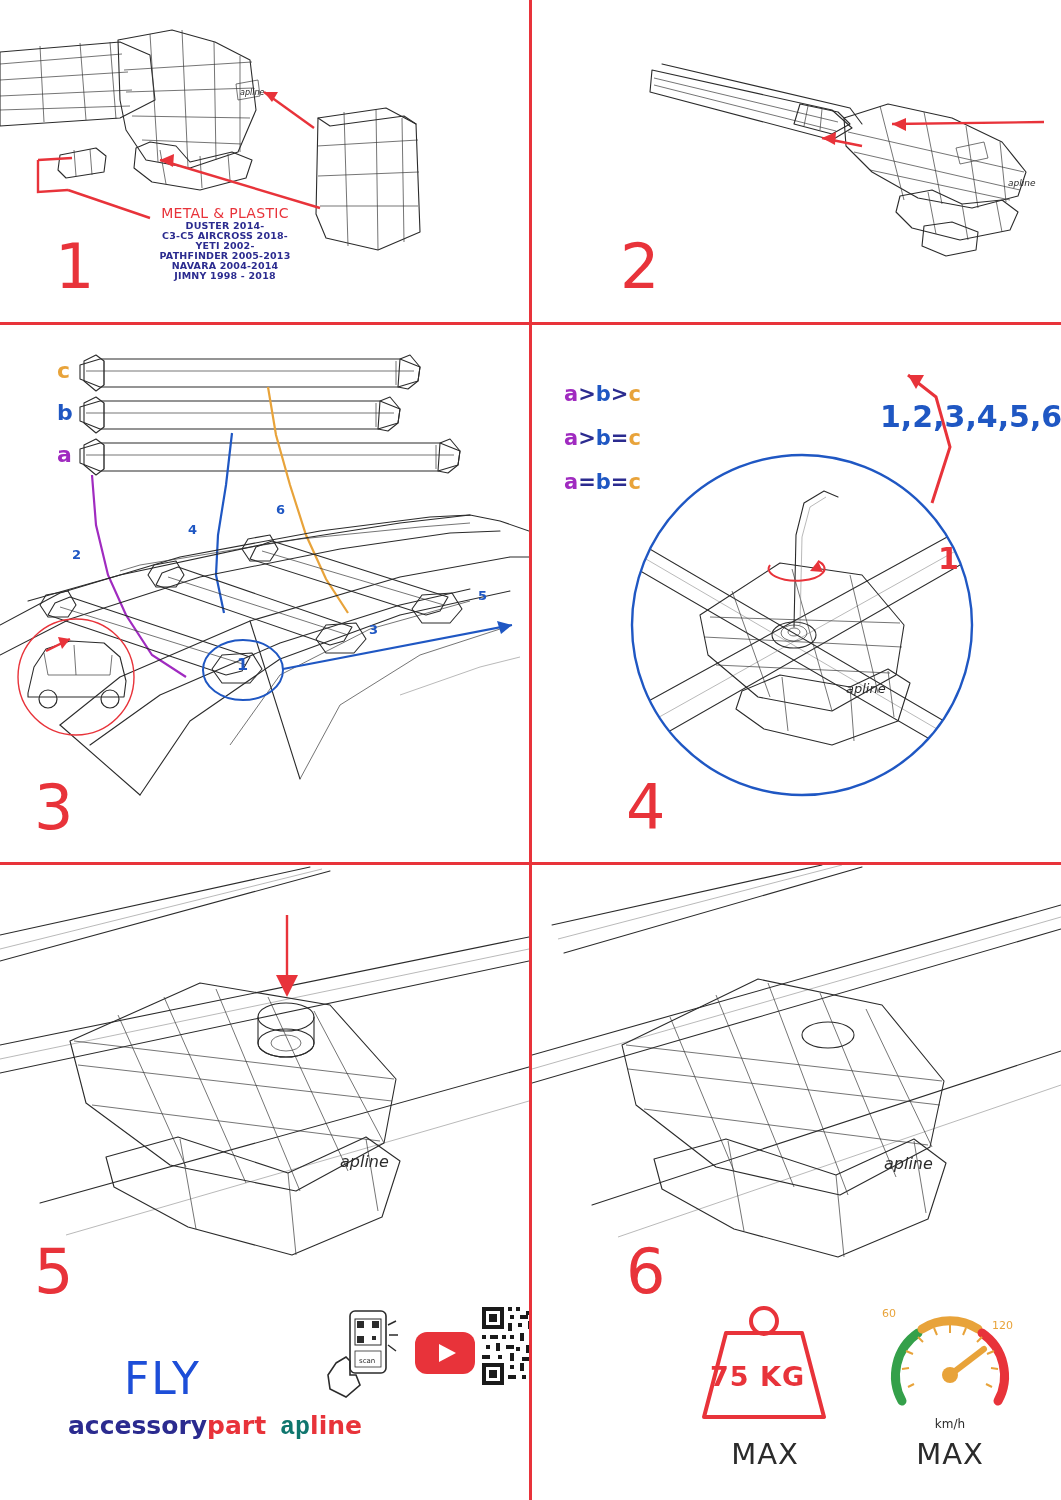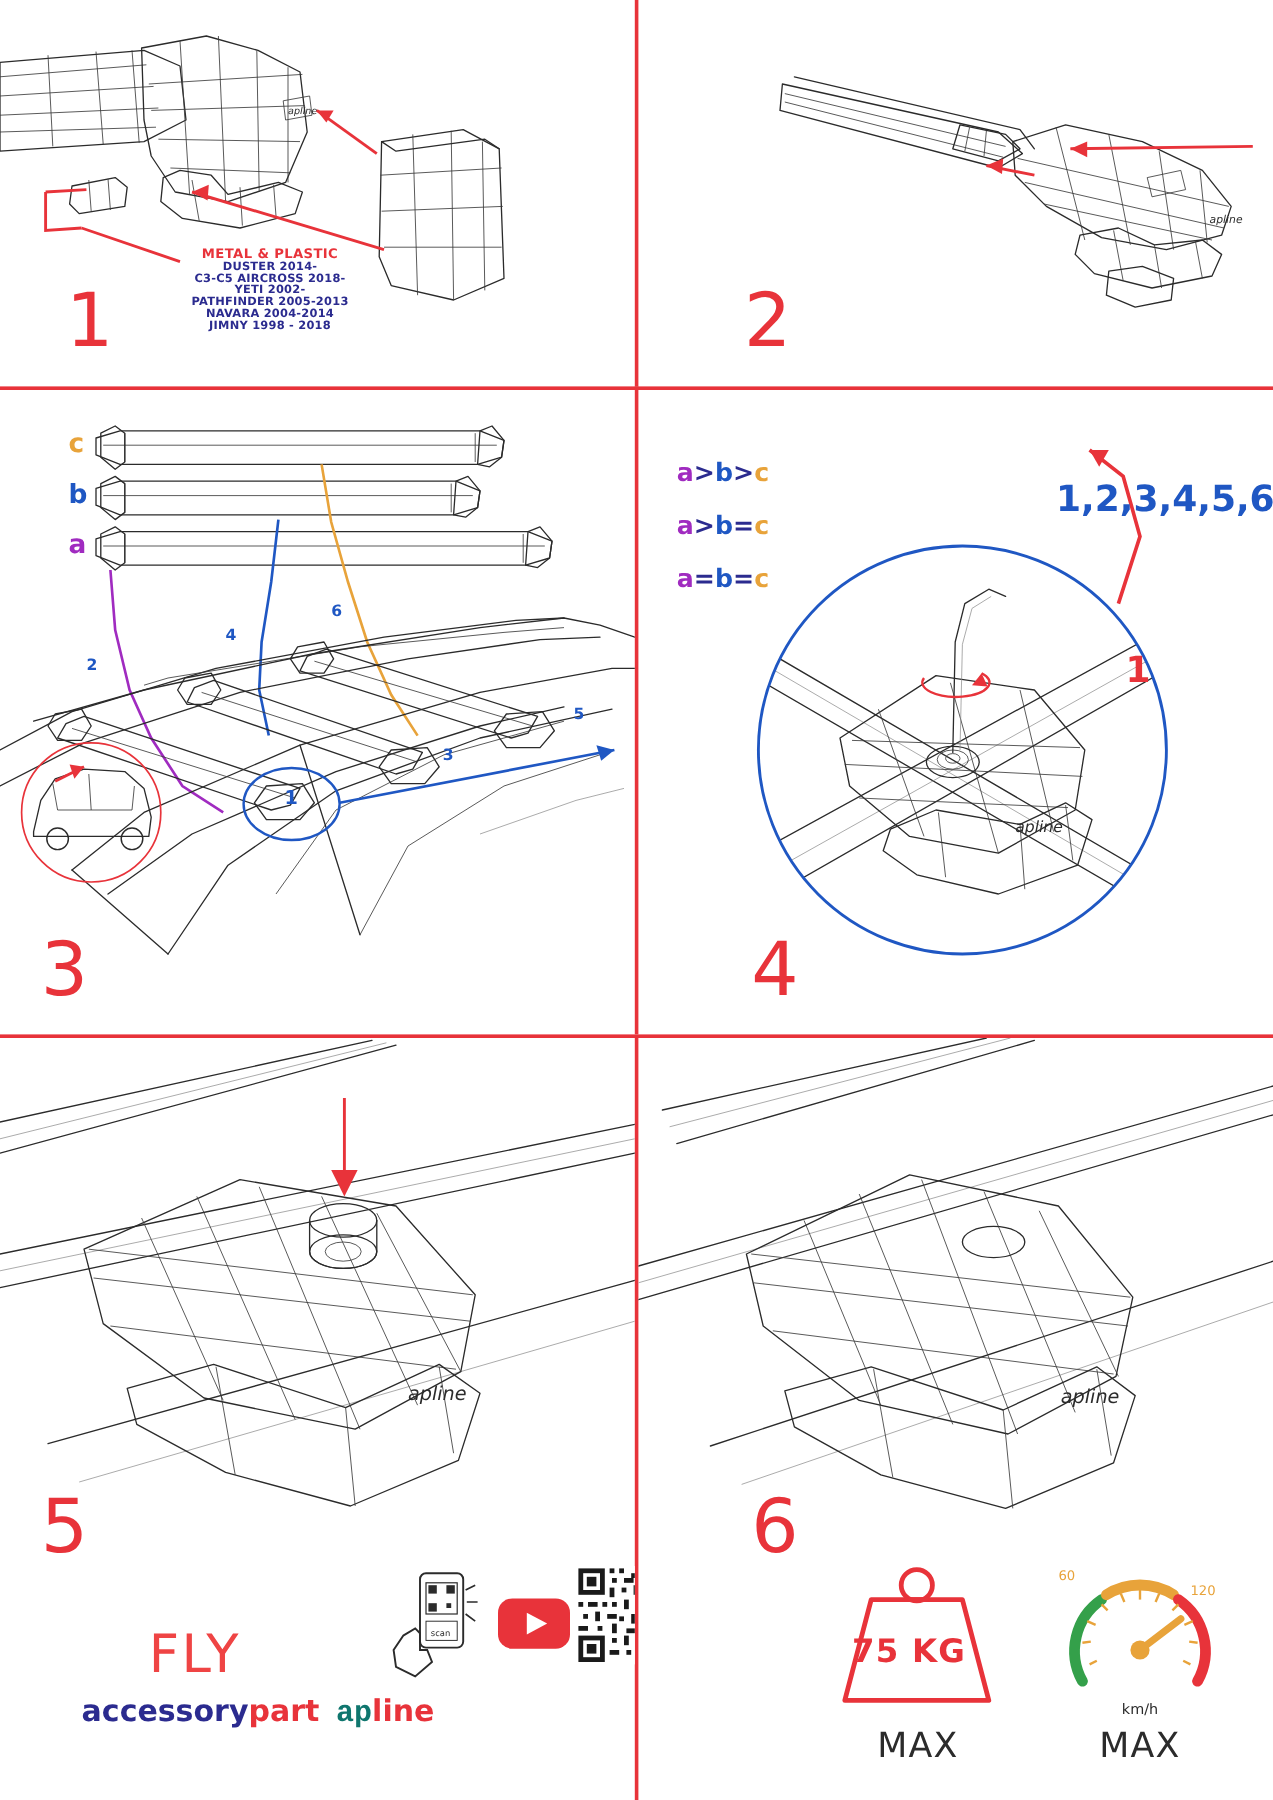--- a/index.html
+++ b/index.html
@@ -54,22 +54,22 @@
 
   
   .spec-block {
     position: absolute;
     text-align: center;
     line-height: 1.05;
   }
   .spec-title {
     font-family: "DejaVu Sans", sans-serif;
     color: #e8333a;
-    font-size: 11px;
-    font-weight: bold;
+    font-size: 14px;
+    font-weight: normal;
     letter-spacing: 0.3px;
     white-space: nowrap;
     text-align: center;
   }
   .spec-line {
     font-family: "DejaVu Sans", sans-serif;
     color: #2b2b8f;
     font-size: 9.5px;
     font-weight: bold;
     letter-spacing: 0.2px;
@@ -122,21 +122,21 @@
     color: #1f57c3;
     white-space: nowrap;
   }
 
   
   .brand-fly {
     position: absolute;
     font-family: "DejaVu Sans", sans-serif;
     font-size: 44px;
     letter-spacing: 2px;
-    color: #ef4444;
+    color: #1d4ed8;
   }
   .brand-sub {
     position: absolute;
     font-family: "DejaVu Sans", sans-serif;
     font-size: 25px;
     font-weight: bold;
     white-space: nowrap;
   }
   .bs-accessory { color: #2b2b8f; }
   .bs-part { color: #e8333a; }

